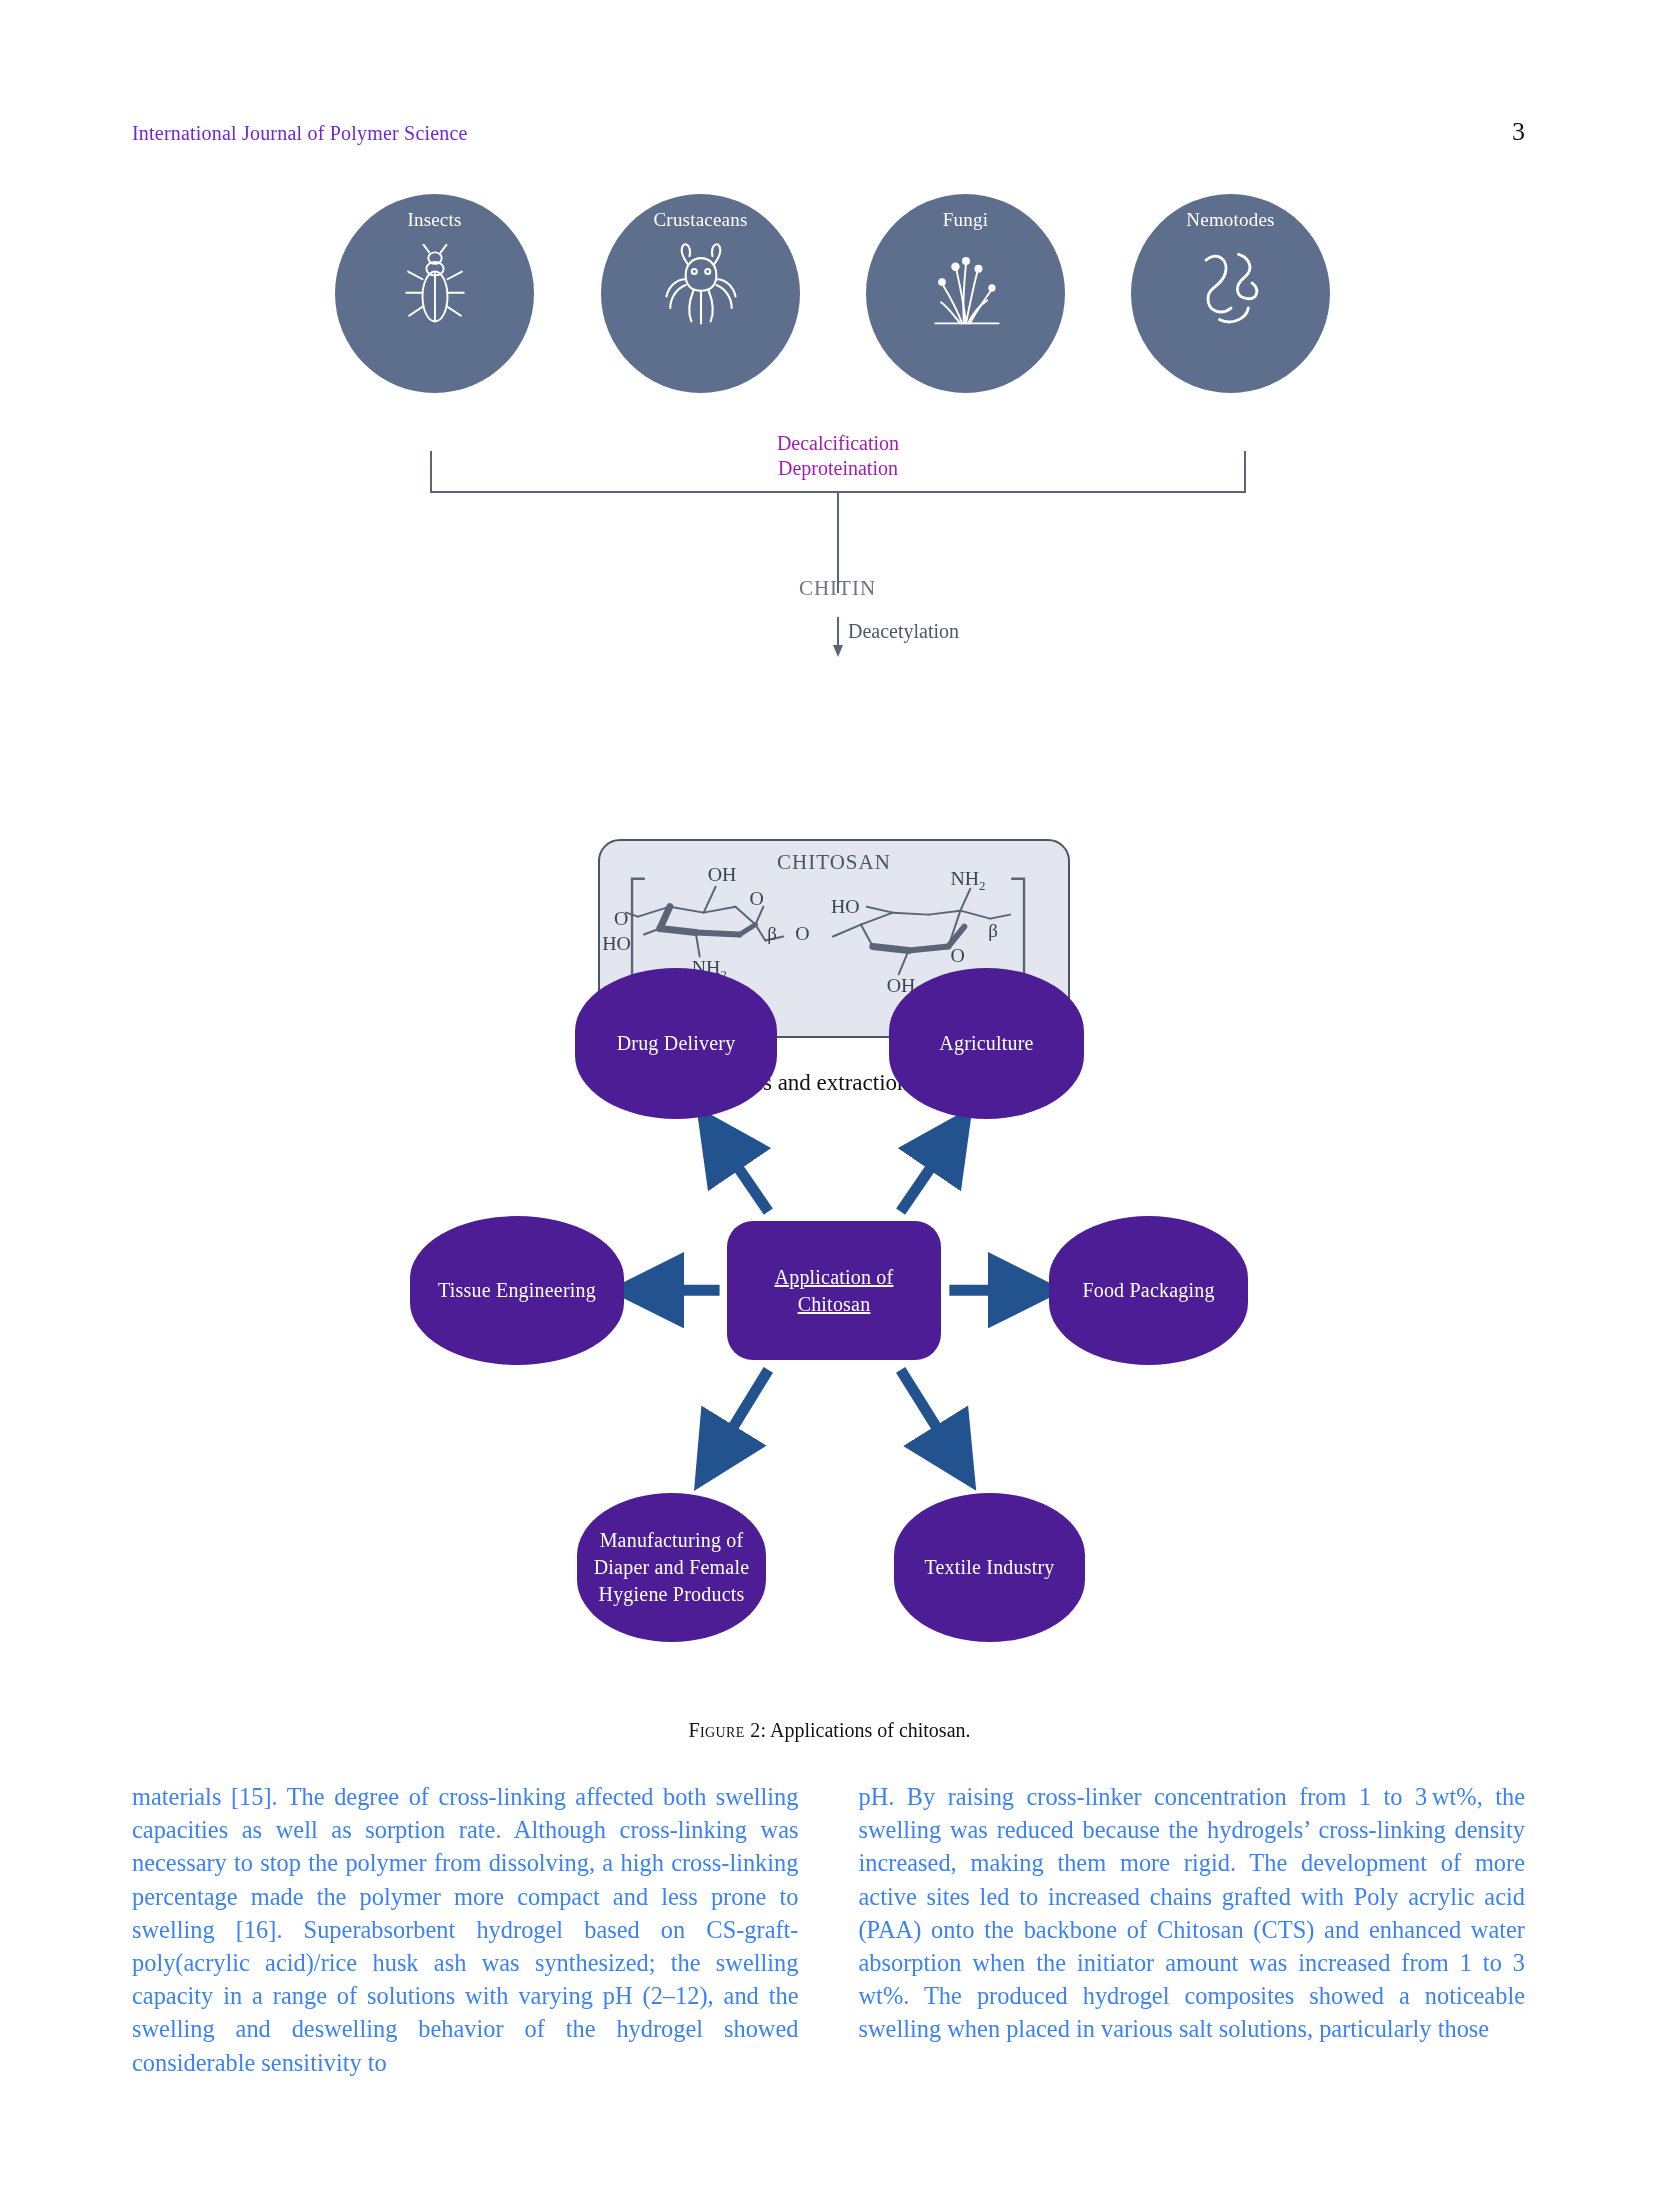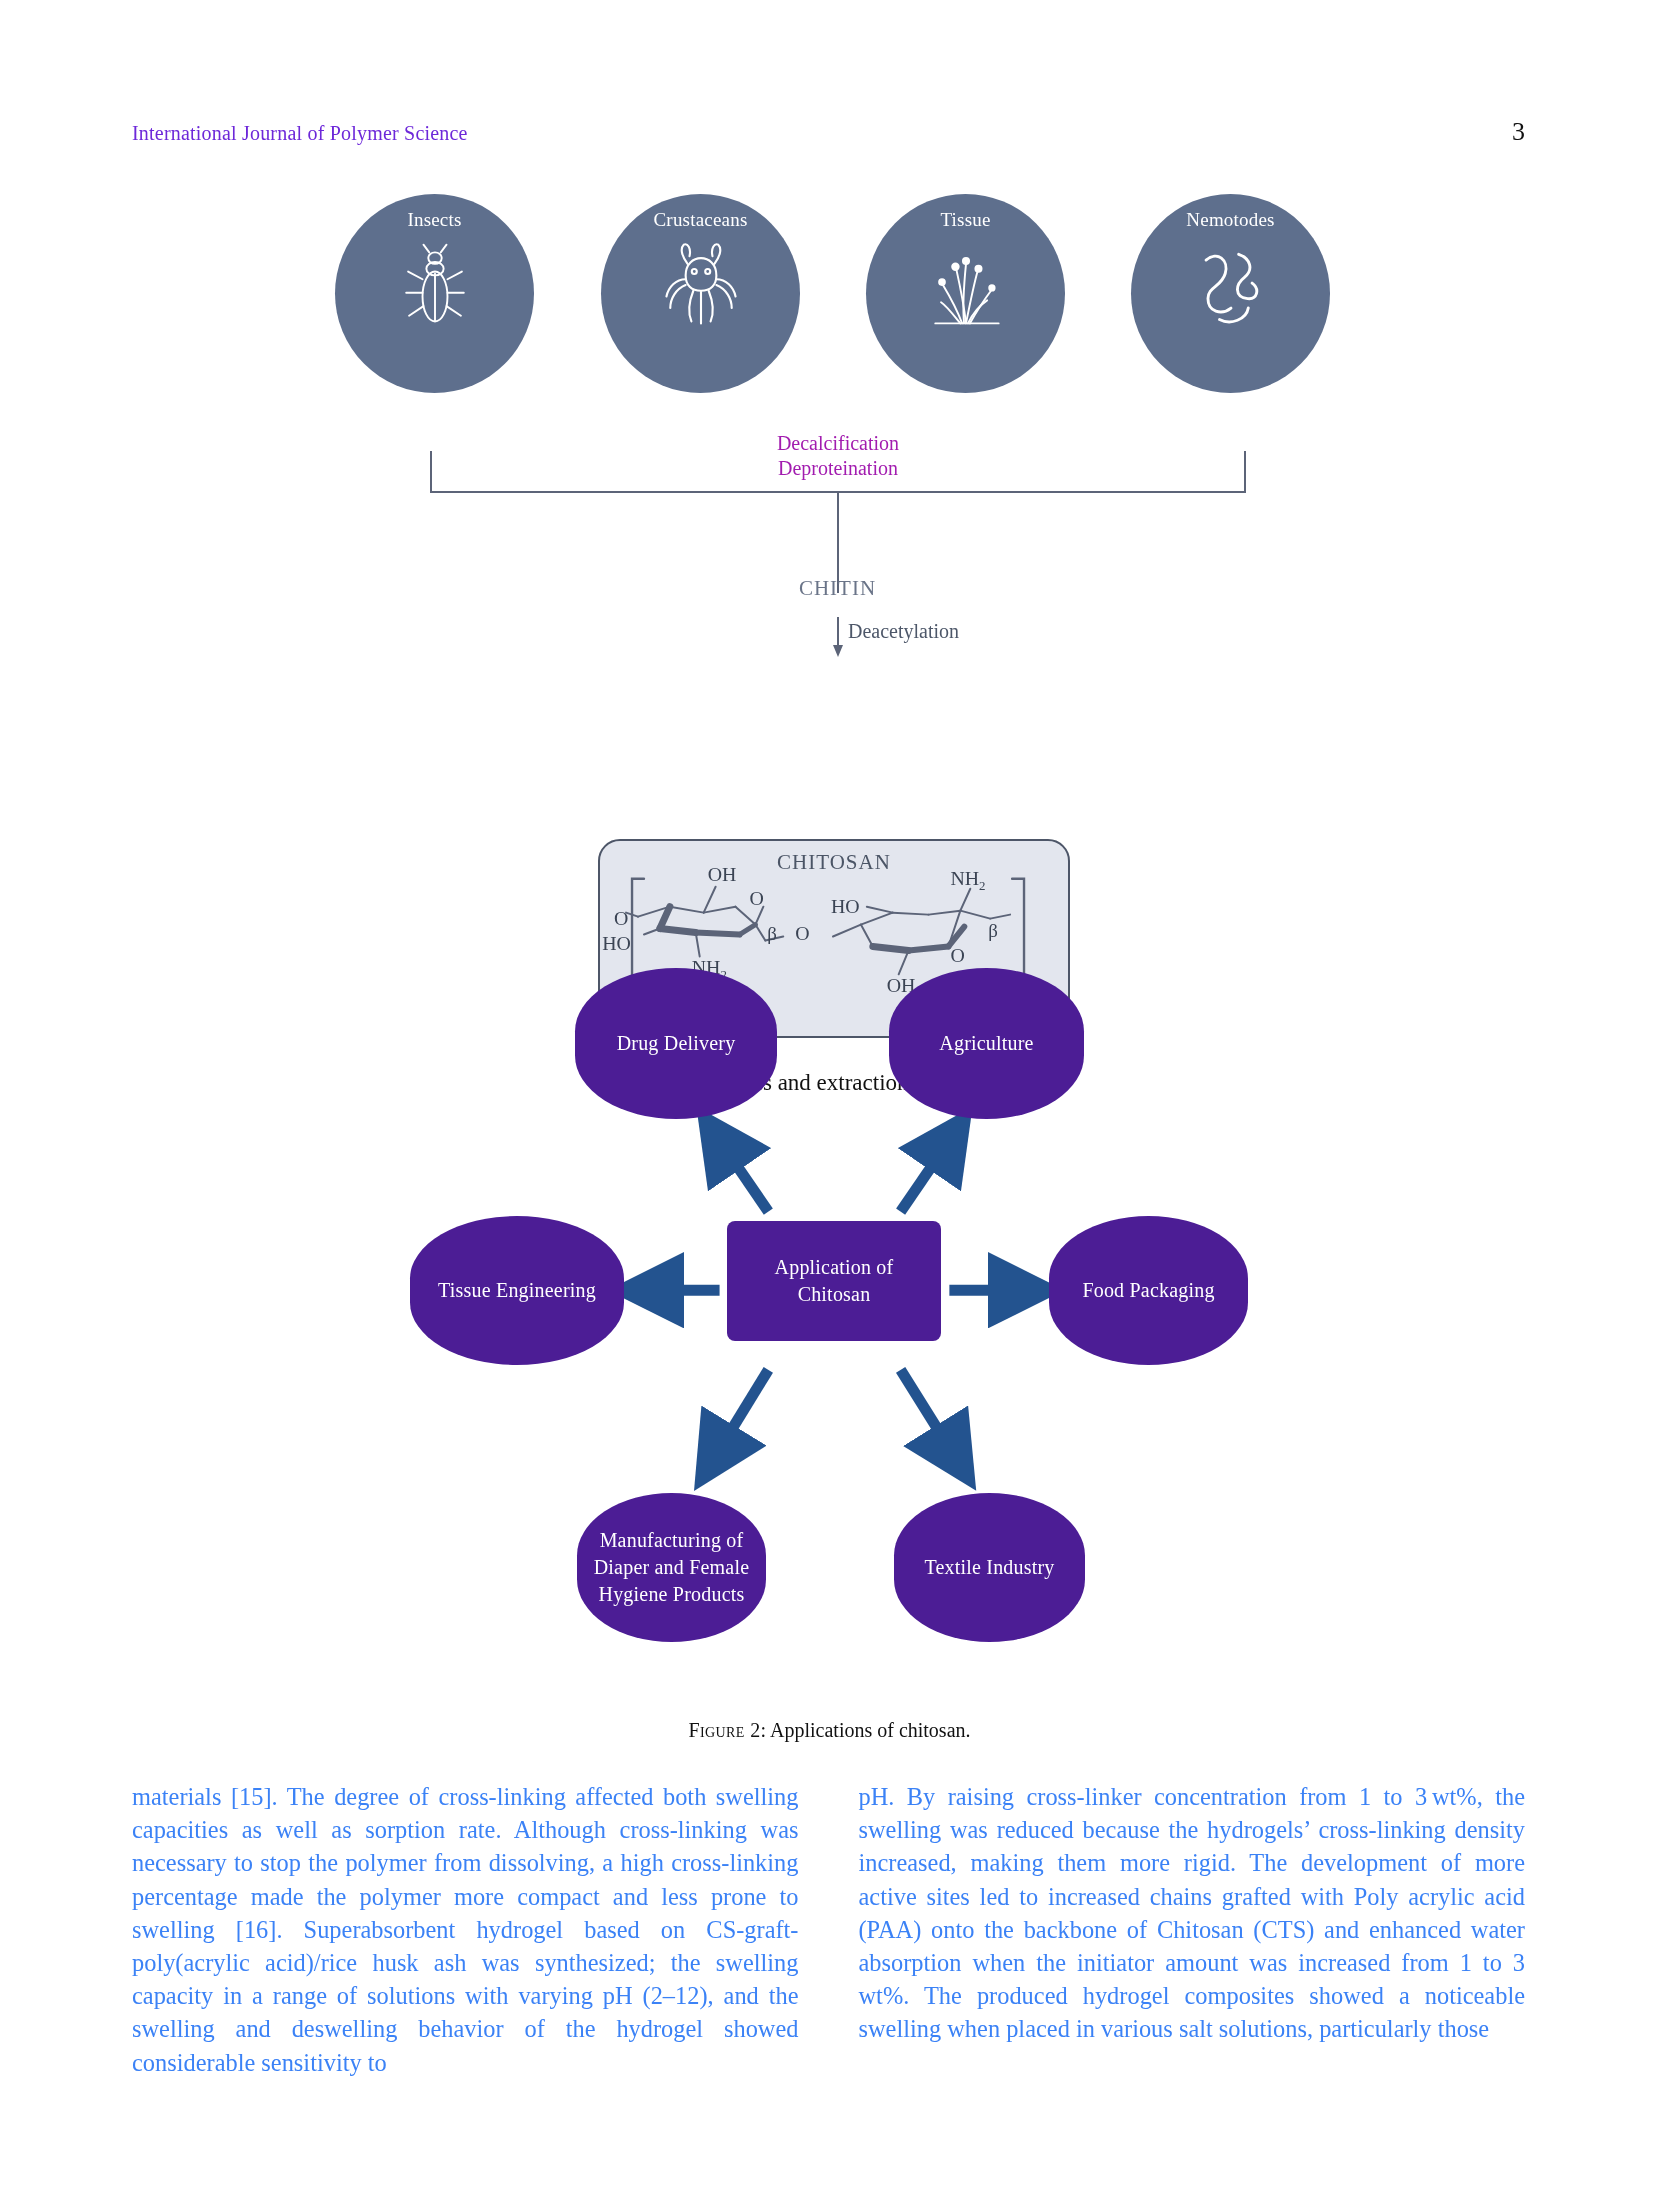--- a/index.html
+++ b/index.html
@@ -80,21 +80,21 @@
     box-sizing:border-box;padding:6px 10px;
   }
   .oval{border-radius:50% / 42%;}
   .n-drug{left:575px;top:18px;width:202px;height:151px;}
   .n-agri{left:889px;top:18px;width:195px;height:151px;}
   .n-tissue{left:410px;top:266px;width:214px;height:149px;}
   .n-food{left:1049px;top:266px;width:199px;height:149px;}
   .n-manu{left:577px;top:543px;width:189px;height:149px;}
   .n-text{left:894px;top:543px;width:191px;height:149px;}
   .n-center{
-    left:727px;top:271px;width:214px;height:120px;border-radius:8px;
+    left:727px;top:271px;width:214px;height:139px;border-radius:26px;text-decoration:underline;
   }
   .fig2cap{
     position:absolute;left:0;top:1719px;width:1659px;text-align:center;
     font-size:20px;color:#111;
   }
 
   
   .body{position:absolute;left:132px;top:1780px;width:1393px;display:flex;gap:60px;}
   .col{width:667px;font-size:24.4px;line-height:1.36;text-align:justify;
        hyphens:none;color:#3b82f6;}
@@ -138,21 +138,21 @@
             <path d="M36 28 C30 20 28 12 32 8 C36 6 40 12 38 20"></path>
             <path d="M64 28 C70 20 72 12 68 8 C64 6 60 12 62 20"></path>
             <path d="M34 44 C24 44 16 52 14 62 M34 50 C24 54 18 64 18 74"></path>
             <path d="M66 44 C76 44 84 52 86 62 M66 50 C76 54 82 64 82 74"></path>
             <path d="M42 56 C38 66 36 78 40 88 M50 57 C50 68 50 80 50 90 M58 56 C62 66 64 78 60 88"></path>
           </g>
         </svg>
       </div>
 
       <div class="src src2">
-        <div class="cap">Tissue</div>
+        <div class="cap">Fungi</div>
         <svg class="glyph" viewBox="0 0 100 100">
           <g stroke="#ffffff" stroke-width="2" fill="none" stroke-linecap="round">
             <line x1="18" y1="90" x2="84" y2="90"></line>
             <path d="M50 90 C48 72 44 52 40 34"></path>
               <circle cx="39" cy="31" r="3.4" fill="#ffffff"></circle>
             <path d="M50 90 C54 70 58 50 62 36"></path>
               <circle cx="63" cy="33" r="3.2" fill="#ffffff"></circle>
             <path d="M46 90 C40 74 32 60 26 50"></path>
               <circle cx="25" cy="47" r="3" fill="#ffffff"></circle>
             <path d="M54 90 C62 76 70 64 76 56"></path>

